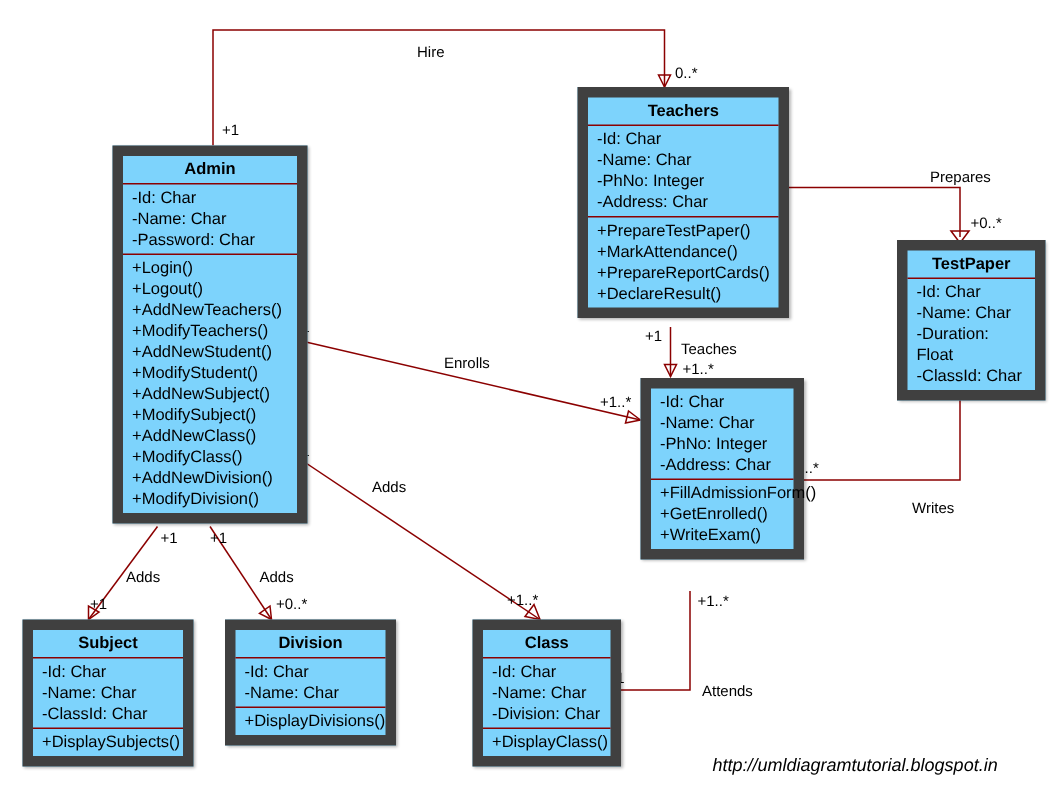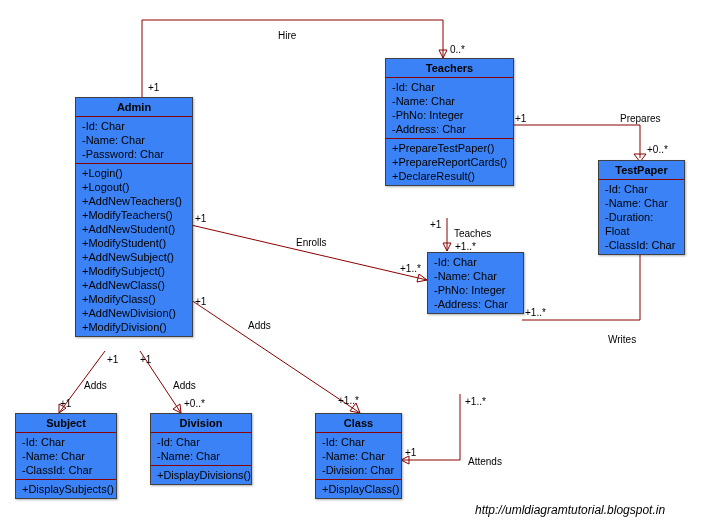--- a/index.html
+++ b/index.html
@@ -1,16 +1,16 @@
 <!DOCTYPE html>
 <html><head>
 <meta charset="utf-8">
 <style>
 body{margin:0;font-family:Verdana,Arial,sans-serif;font-size:11px;background:#fff;width:706px;height:527px;position:relative;overflow:hidden}
-.cls{position:absolute;background:#3b82f6;border:1px solid #404040;box-shadow:1px 1px 2px rgba(0,0,0,.3)}
+.cls{position:absolute;background:#7dd3fc;border:7px solid #404040;box-shadow:1px 1px 2px rgba(0,0,0,.3)}
 .cn{text-align:center;font-weight:bold;padding:3px 6px;border-bottom:1px solid #8b0000}
 .sec{border-bottom:1px solid #8b0000;padding:2px 6px;line-height:14px}
 .sec:last-child{border-bottom:none}
 .lbl{position:absolute;font-size:10px;color:#000;background:transparent}
 .mult{position:absolute;font-size:10px;color:#000}
 .url{position:absolute;font-weight:normal;font-style:italic;font-size:12px}
 svg{position:absolute;top:0;left:0;width:706px;height:527px;pointer-events:none}
 line{stroke:#8b0000;stroke-width:1}
 polyline{stroke:#8b0000;stroke-width:1;fill:none}
 polygon{stroke:#8b0000;stroke-width:1;fill:none}
@@ -109,39 +109,45 @@
 <div id="c1" class="cls" style="left:385px;top:58px;width:127px">
     <div class="cn">Teachers</div>
     <div class="sec">
       <div>-Id: Char</div>
       <div>-Name: Char</div>
       <div>-PhNo: Integer</div>
       <div>-Address: Char</div>
     </div>
     <div class="sec">
       <div>+PrepareTestPaper()</div>
+      <div>+MarkAttendance()</div>
       <div>+PrepareReportCards()</div>
       <div>+DeclareResult()</div>
     </div>
   </div>
 <div id="c2" class="cls" style="left:598px;top:160px;width:85px">
     <div class="cn">TestPaper</div>
     <div class="sec">
       <div>-Id: Char</div>
       <div>-Name: Char</div>
       <div>-Duration: Float</div>
       <div>-ClassId: Char</div>
     </div>
   </div>
 <div id="c3" class="cls" style="left:427px;top:252px;width:95px">
     <div class="sec">
       <div>-Id: Char</div>
       <div>-Name: Char</div>
       <div>-PhNo: Integer</div>
       <div>-Address: Char</div>
+    </div>
+    <div class="sec">
+      <div>+FillAdmissionForm()</div>
+      <div>+GetEnrolled()</div>
+      <div>+WriteExam()</div>
     </div>
   </div>
 <div id="c4" class="cls" style="left:15px;top:413px;width:100px">
     <div class="cn">Subject</div>
     <div class="sec">
       <div>-Id: Char</div>
       <div>-Name: Char</div>
       <div>-ClassId: Char</div>
     </div>
     <div class="sec">

